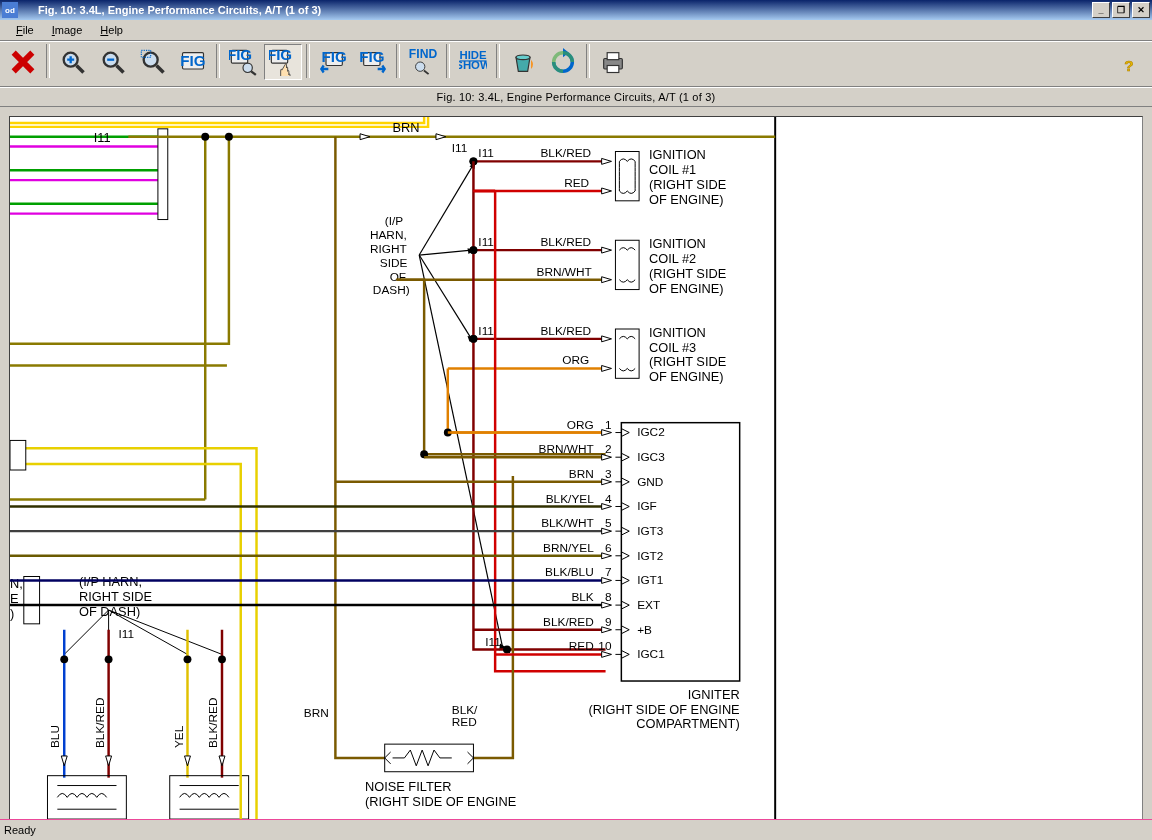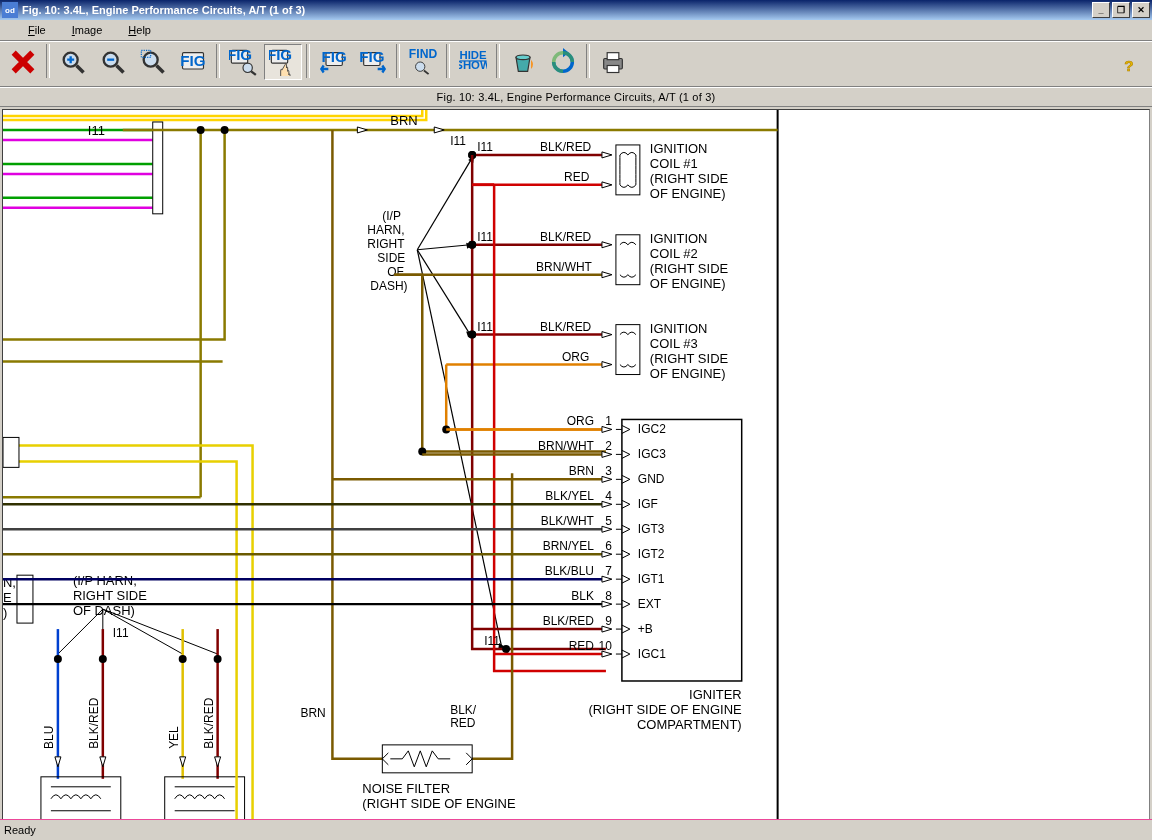--- a/index.html
+++ b/index.html
@@ -1,30 +1,30 @@
 <!DOCTYPE html>
 <html><head>
 <meta charset="utf-8">
 <style>
   html,body{margin:0;padding:0;width:1152px;height:840px;font-family:Tahoma,Arial,sans-serif;font-size:11px;background:#d4d0c8;overflow:hidden}
   .titlebar{height:20px;background:linear-gradient(#0a246a,#a6caf0);color:#fff;display:flex;align-items:center;padding:0 2px;font-weight:700;font-size:11px}
-  .titlebar .icon{width:16px;height:16px;background:#4a7dd4;margin-right:4px;display:flex;align-items:center;justify-content:center;font-size:8px}
+  .titlebar .icon{width:16px;height:16px;background:#4a7dd4;margin-right:20px;display:flex;align-items:center;justify-content:center;font-size:8px}
   .titlebar .title{flex:1}
   .winbtns{display:flex;gap:2px}
   .winbtn{width:16px;height:14px;background:#d4d0c8;border:1px solid #fff;border-right-color:#404040;border-bottom-color:#404040;font-size:9px;display:flex;align-items:center;justify-content:center;color:#000;cursor:pointer}
-  .menubar{height:20px;background:#d4d0c8;display:flex;align-items:center;padding:0 20px;gap:10px;border-bottom:1px solid #808080}
+  .menubar{height:20px;background:#d4d0c8;display:flex;align-items:center;padding:0 8px;gap:2px;border-bottom:1px solid #808080}
   .menuitem{padding:2px 8px;cursor:pointer}
   .menuitem u{text-decoration:underline}
   .toolbar{height:40px;background:#d4d0c8;display:flex;align-items:flex-start;padding:2px 4px;gap:2px;border-top:1px solid #fff;border-bottom:1px solid #808080}
   .tbtn{width:36px;height:34px;display:flex;align-items:center;justify-content:center;cursor:pointer;border:1px solid transparent}
   .tbtn svg{width:28px;height:28px}
   .sep{width:2px;height:34px;border-left:1px solid #808080;border-right:1px solid #fff;margin:0 2px}
   .spacer{flex:1}
   .capbar{height:18px;background:#d4d0c8;text-align:center;line-height:18px;border-top:1px solid #fff;border-bottom:1px solid #808080;letter-spacing:.2px}
-  .canvas-wrap{height:720px;background:#fff;position:relative;border:1px solid #808080;border-top-color:#404040;border-left-color:#404040;margin:2px}
+  .canvas-wrap{height:720px;background:#fff;position:relative;border:1px solid #808080;border-top-color:#404040;border-left-color:#404040;margin:9px}
   .canvas{position:absolute;inset:0}
   .status{position:absolute;bottom:0;left:0;right:0;height:20px;background:#d4d0c8;border-top:1px solid #ec4899;display:flex;align-items:center;padding:0 4px}
   text{font-family:Arial,sans-serif;font-size:13px}
   .sm{font-size:12px}
 </style>
 </head>
 <body>
 
 <div class="titlebar">
   <div class="icon">od</div>

